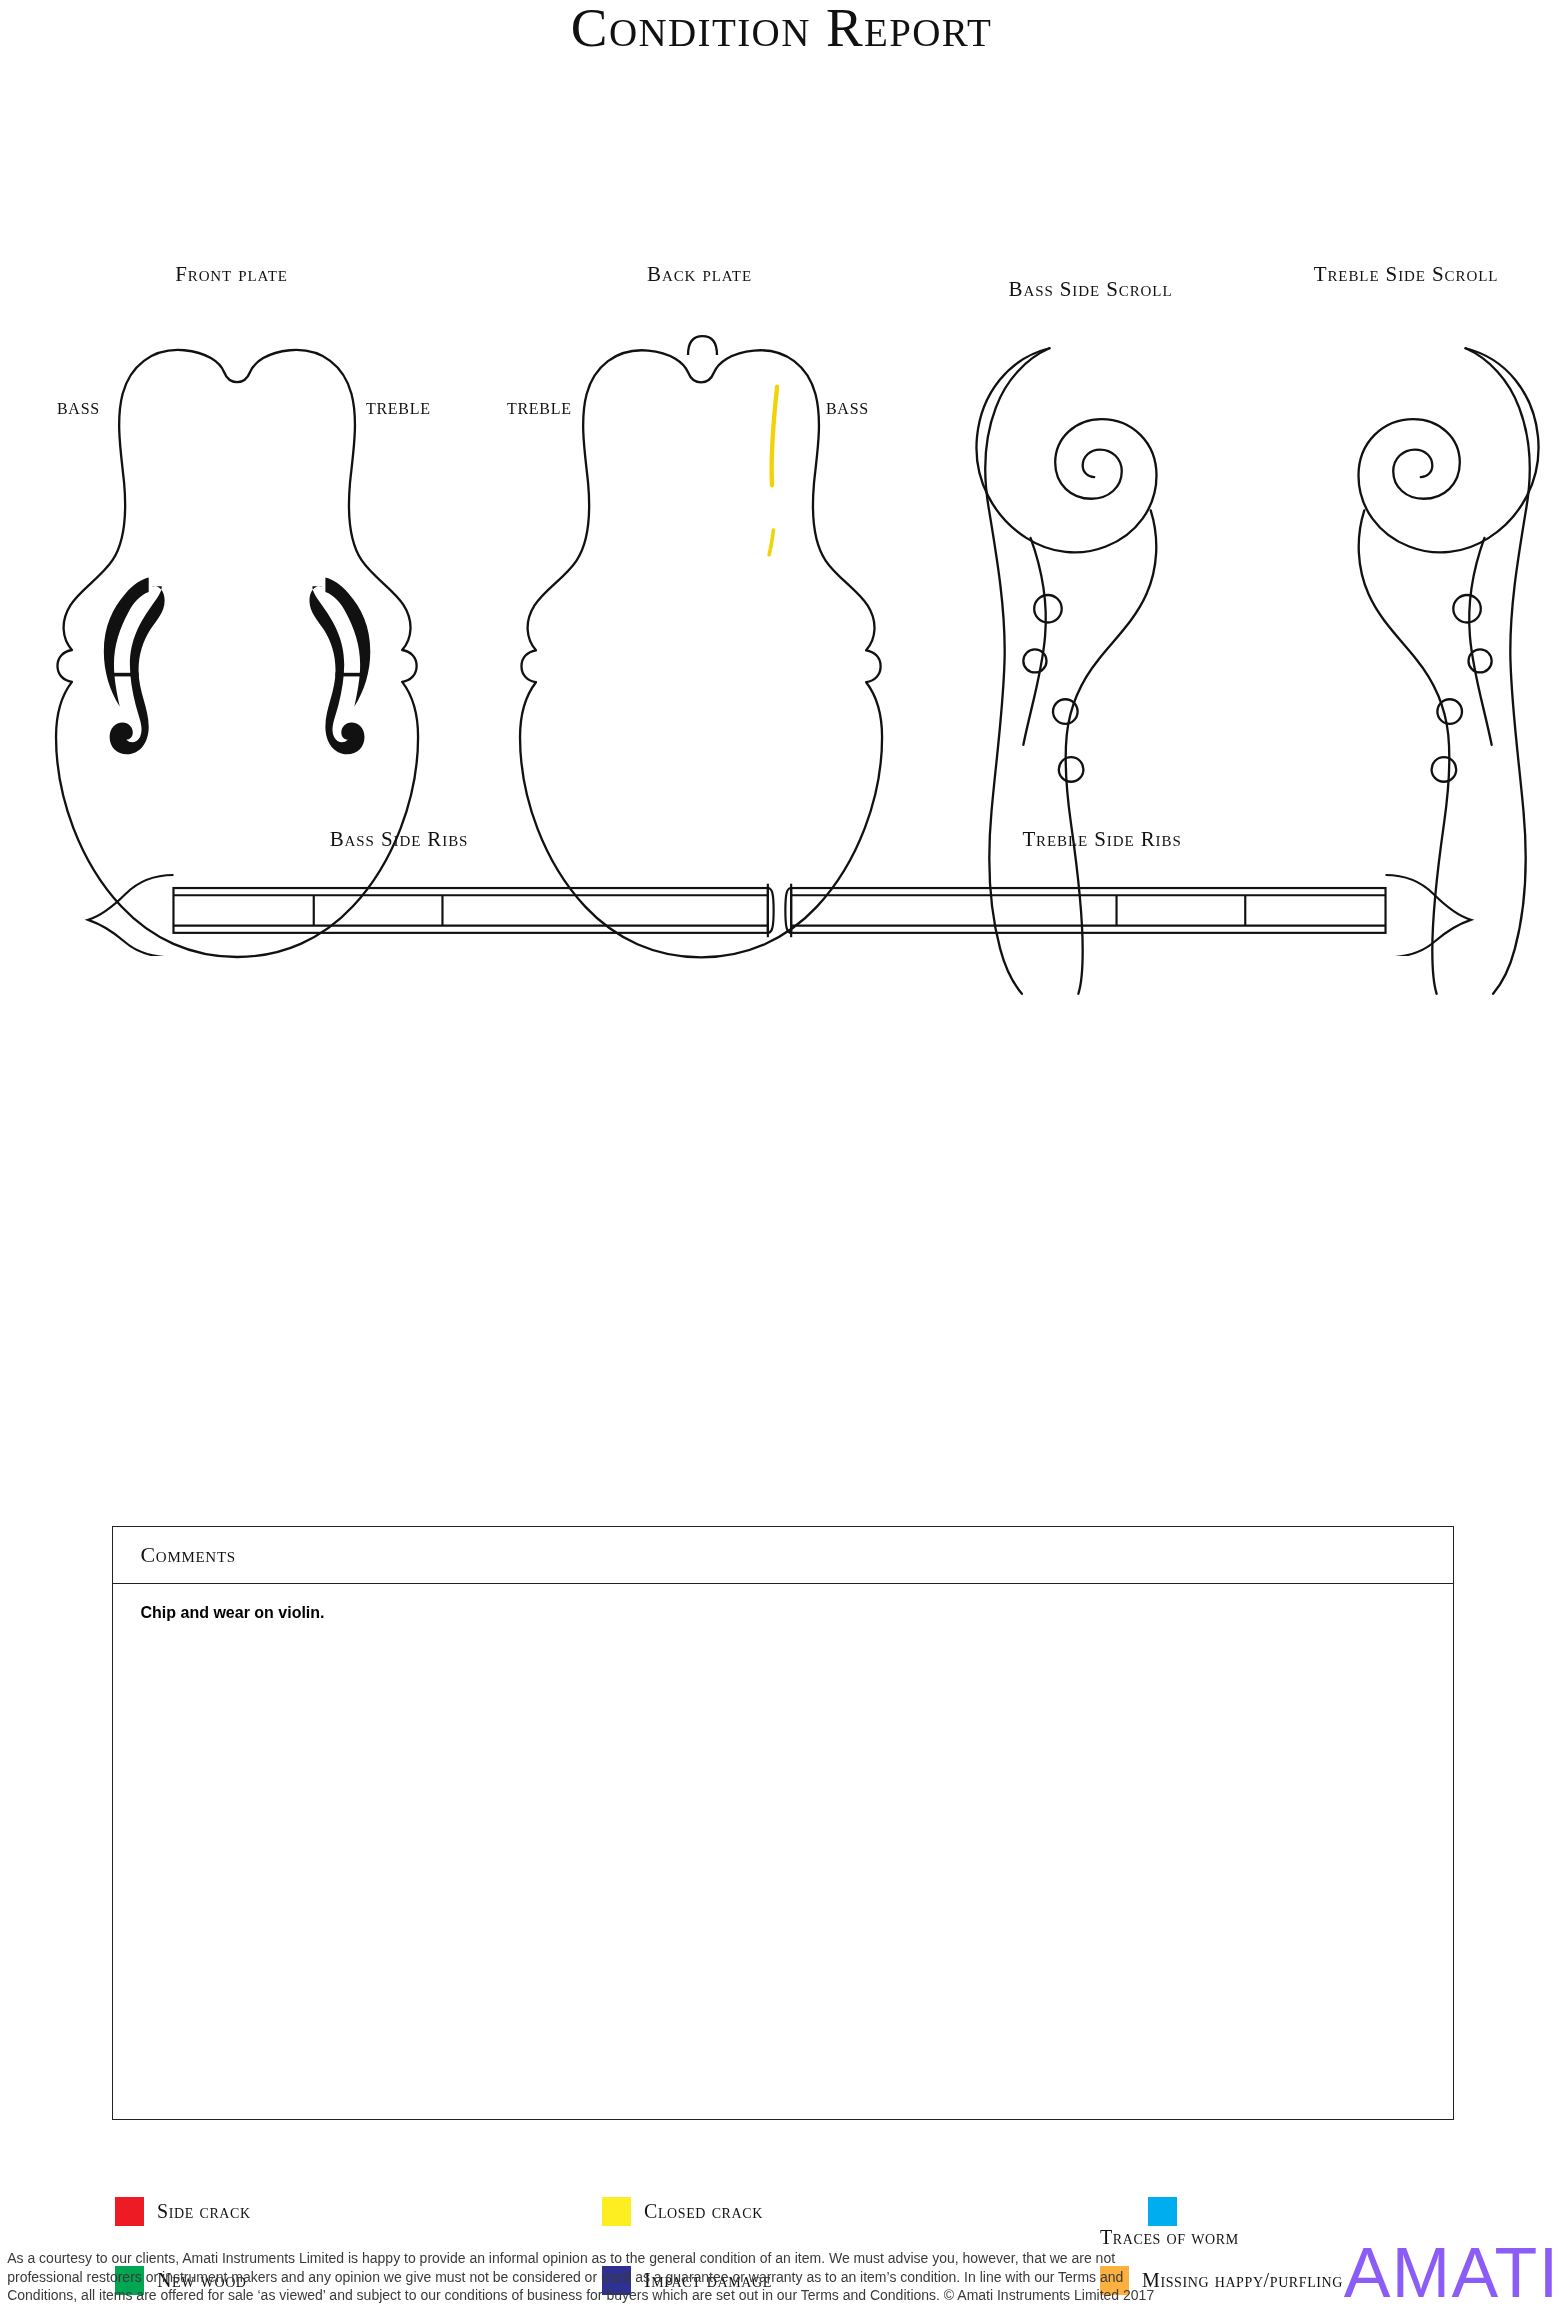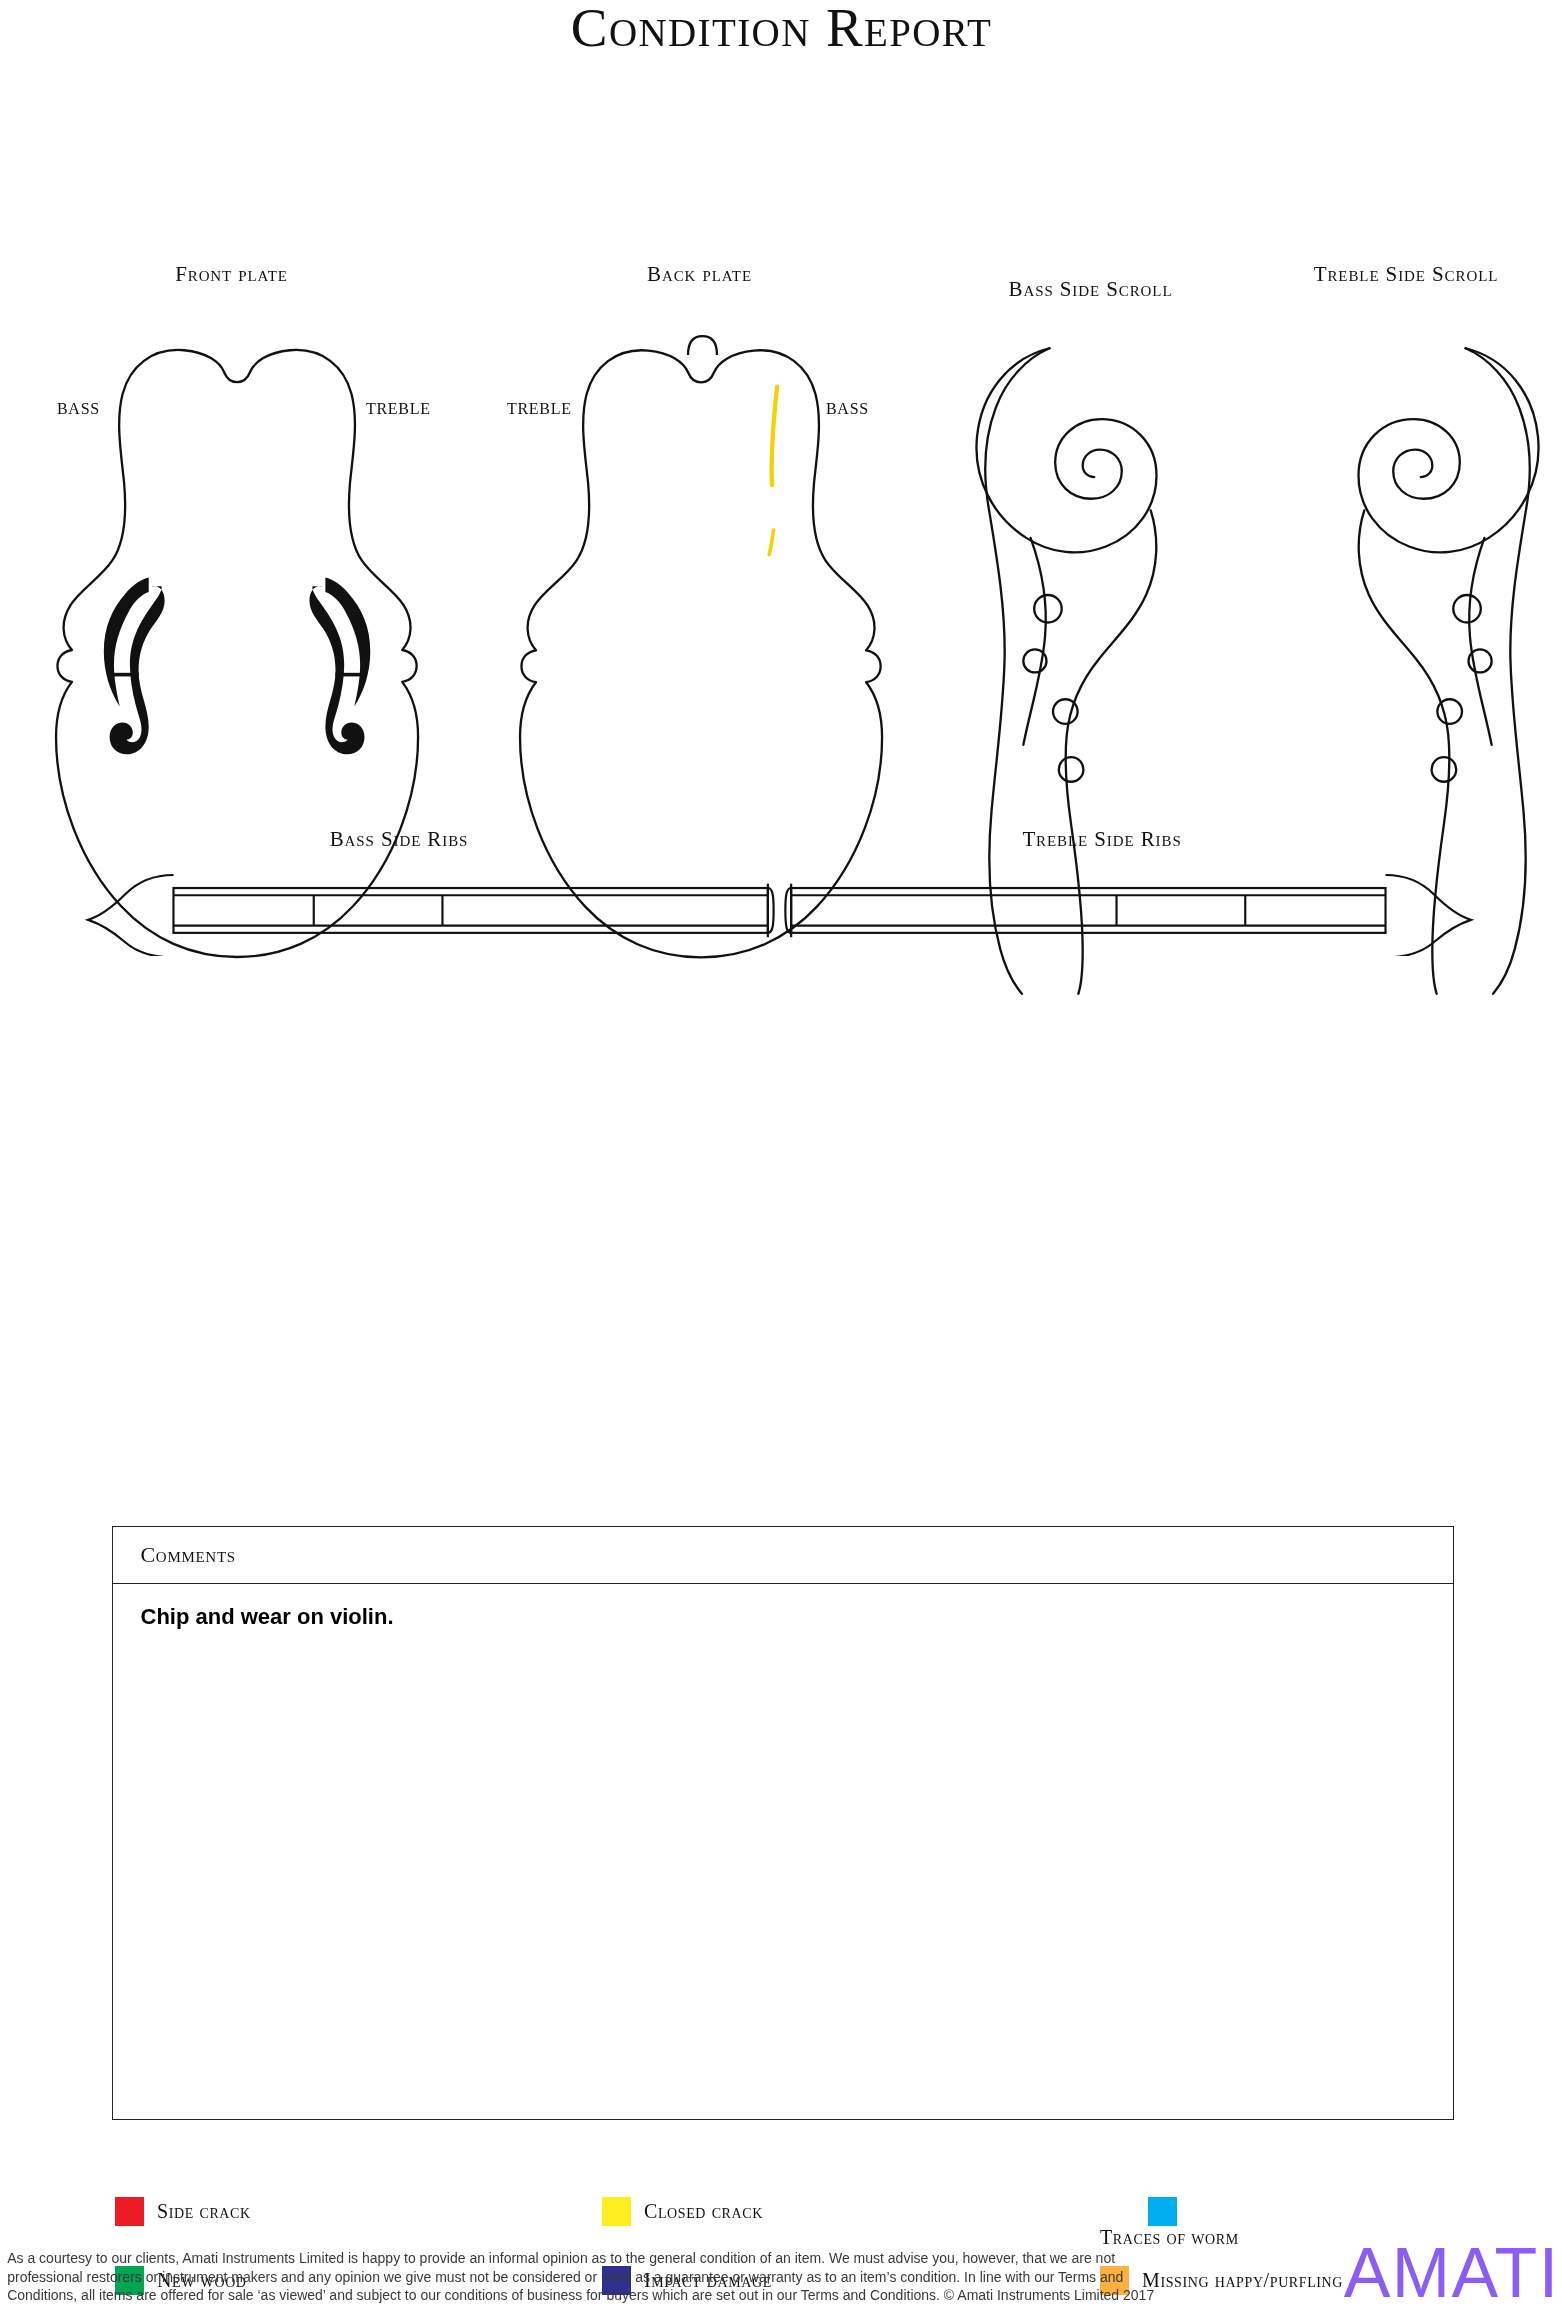--- a/index.html
+++ b/index.html
@@ -109,21 +109,21 @@
     font-variant: small-caps;
     font-size: 22px;
     letter-spacing: 0.7px;
     color: #111;
   }
   .comments-body {
     padding: 20px 27.5px;
   }
   .comments-text {
     font-family: "Liberation Sans", sans-serif;
-    font-size: 22px;
+    font-size: 16px;
     font-weight: bold;
     color: #000;
   }
 
   
   .footer {
     position: absolute;
     left: 7.2px;
     bottom: 14.5px;
     width: 1548px;

